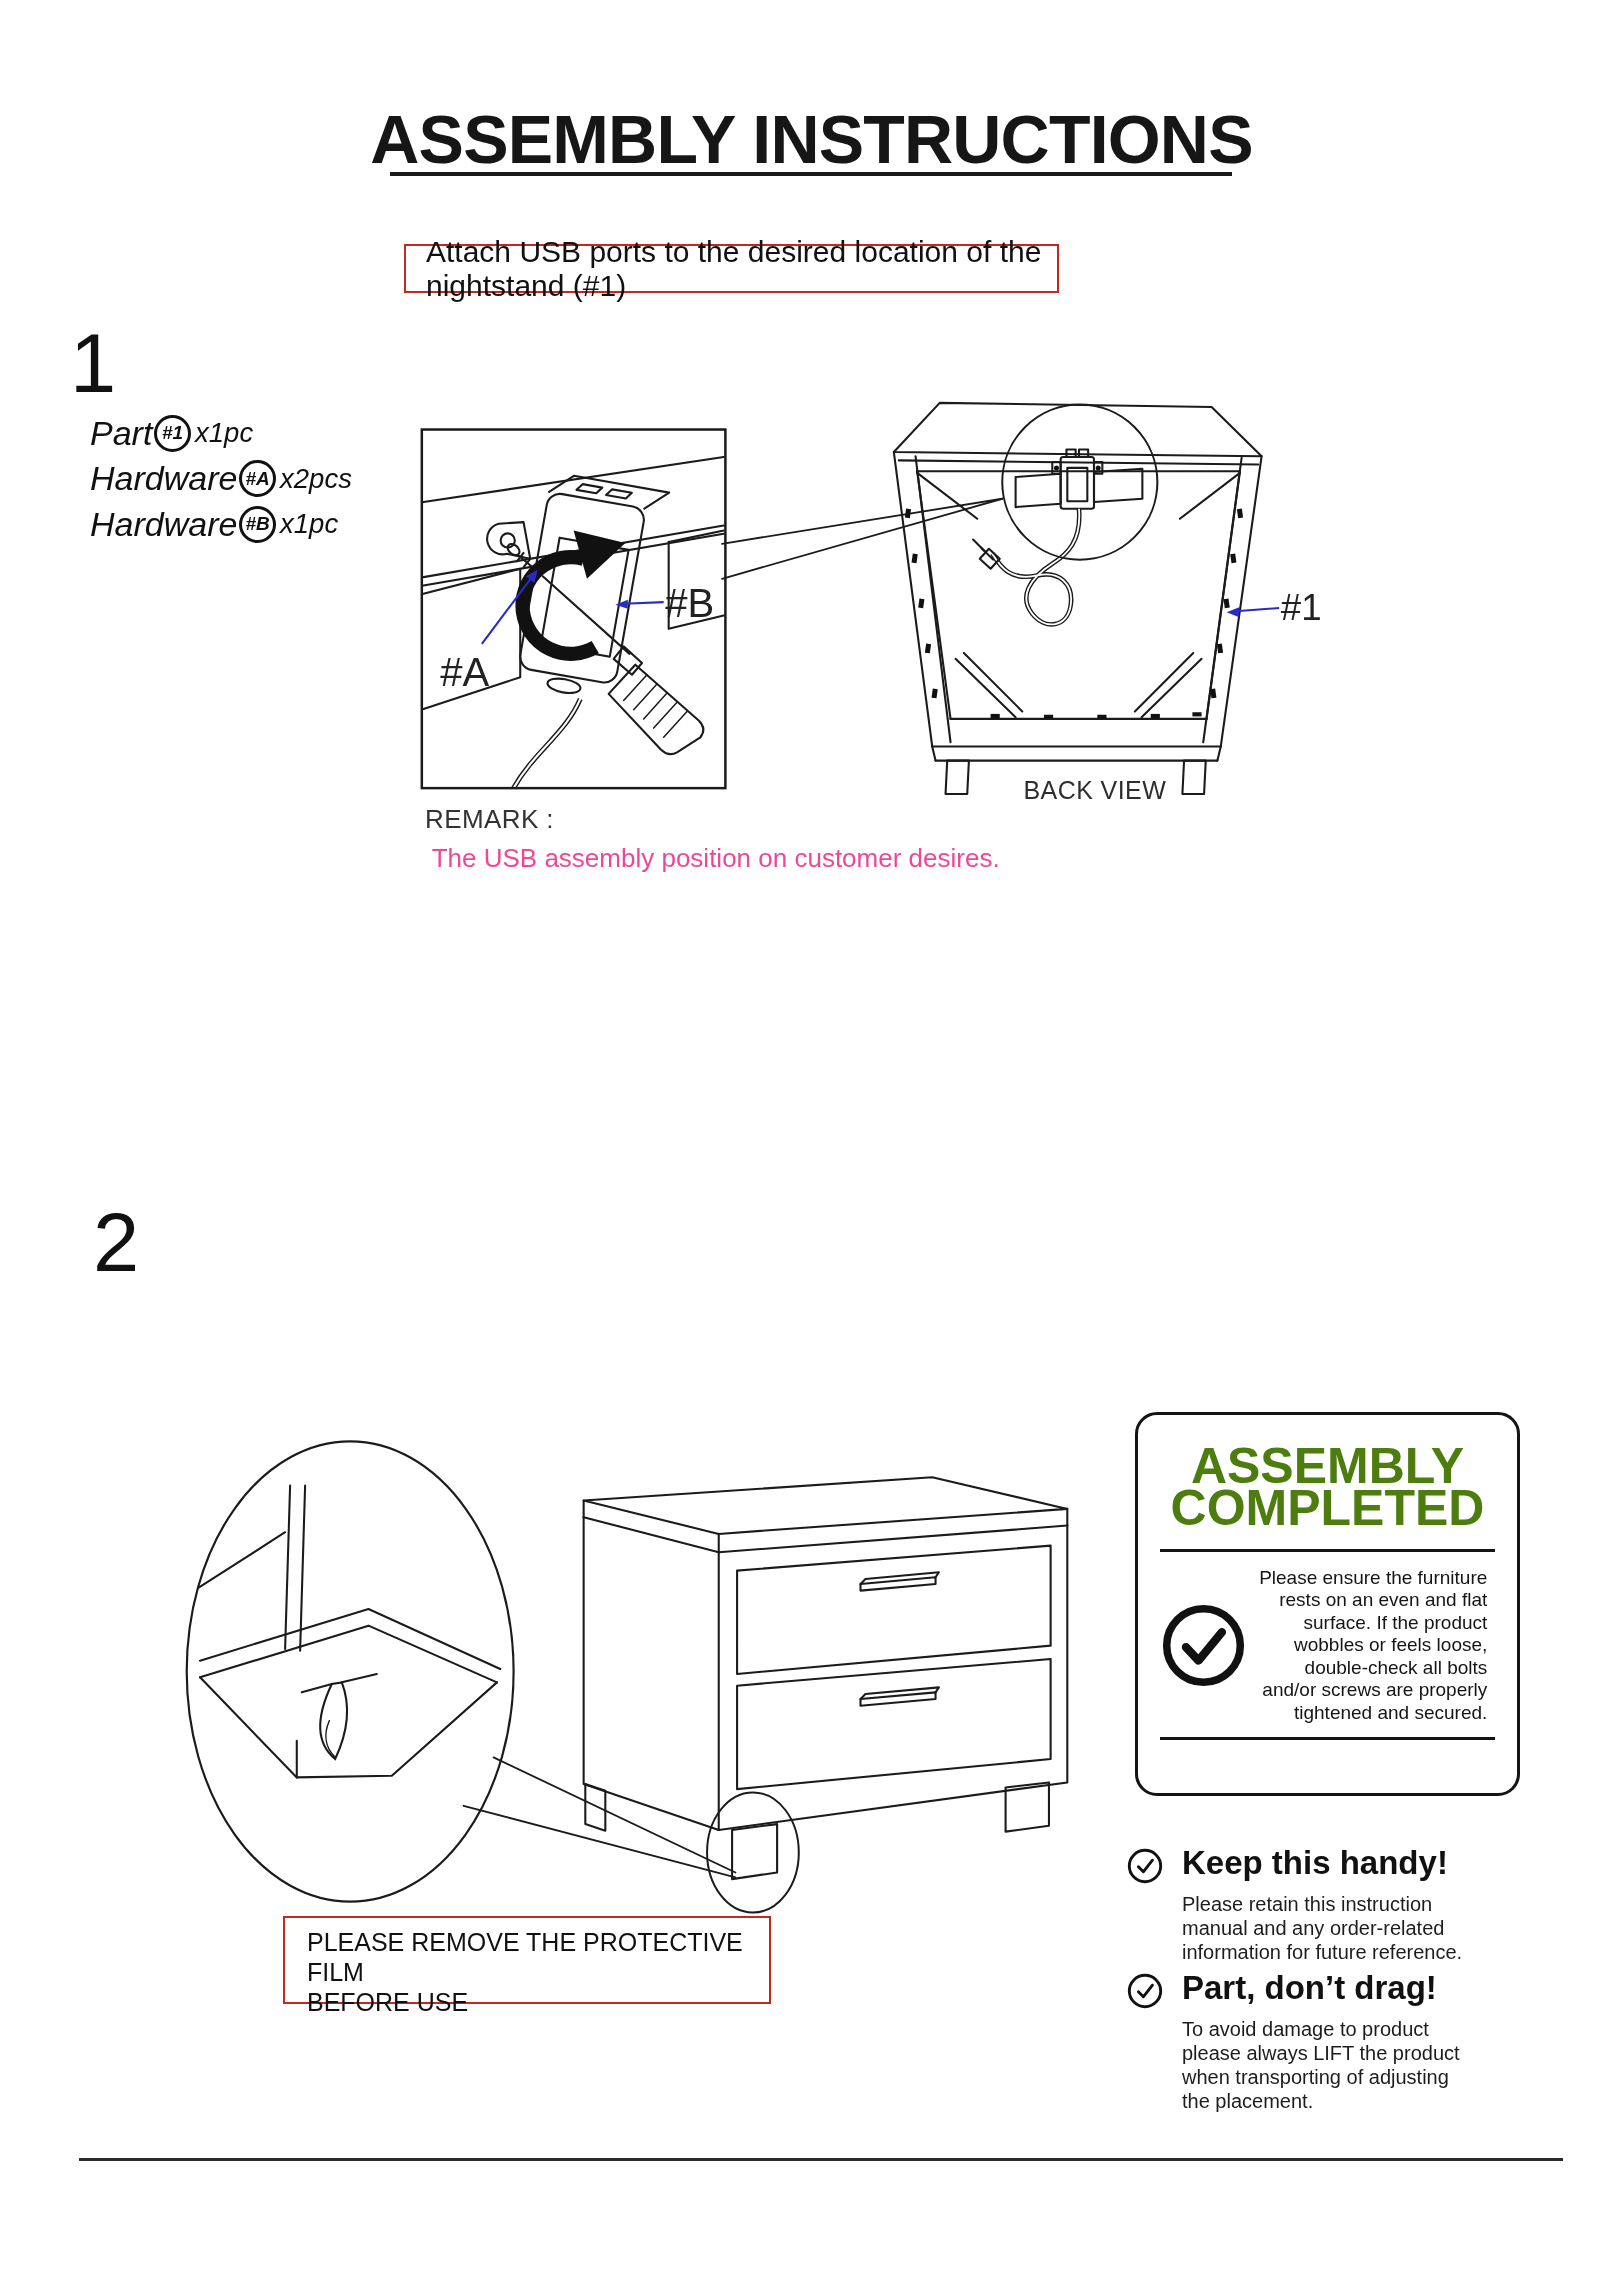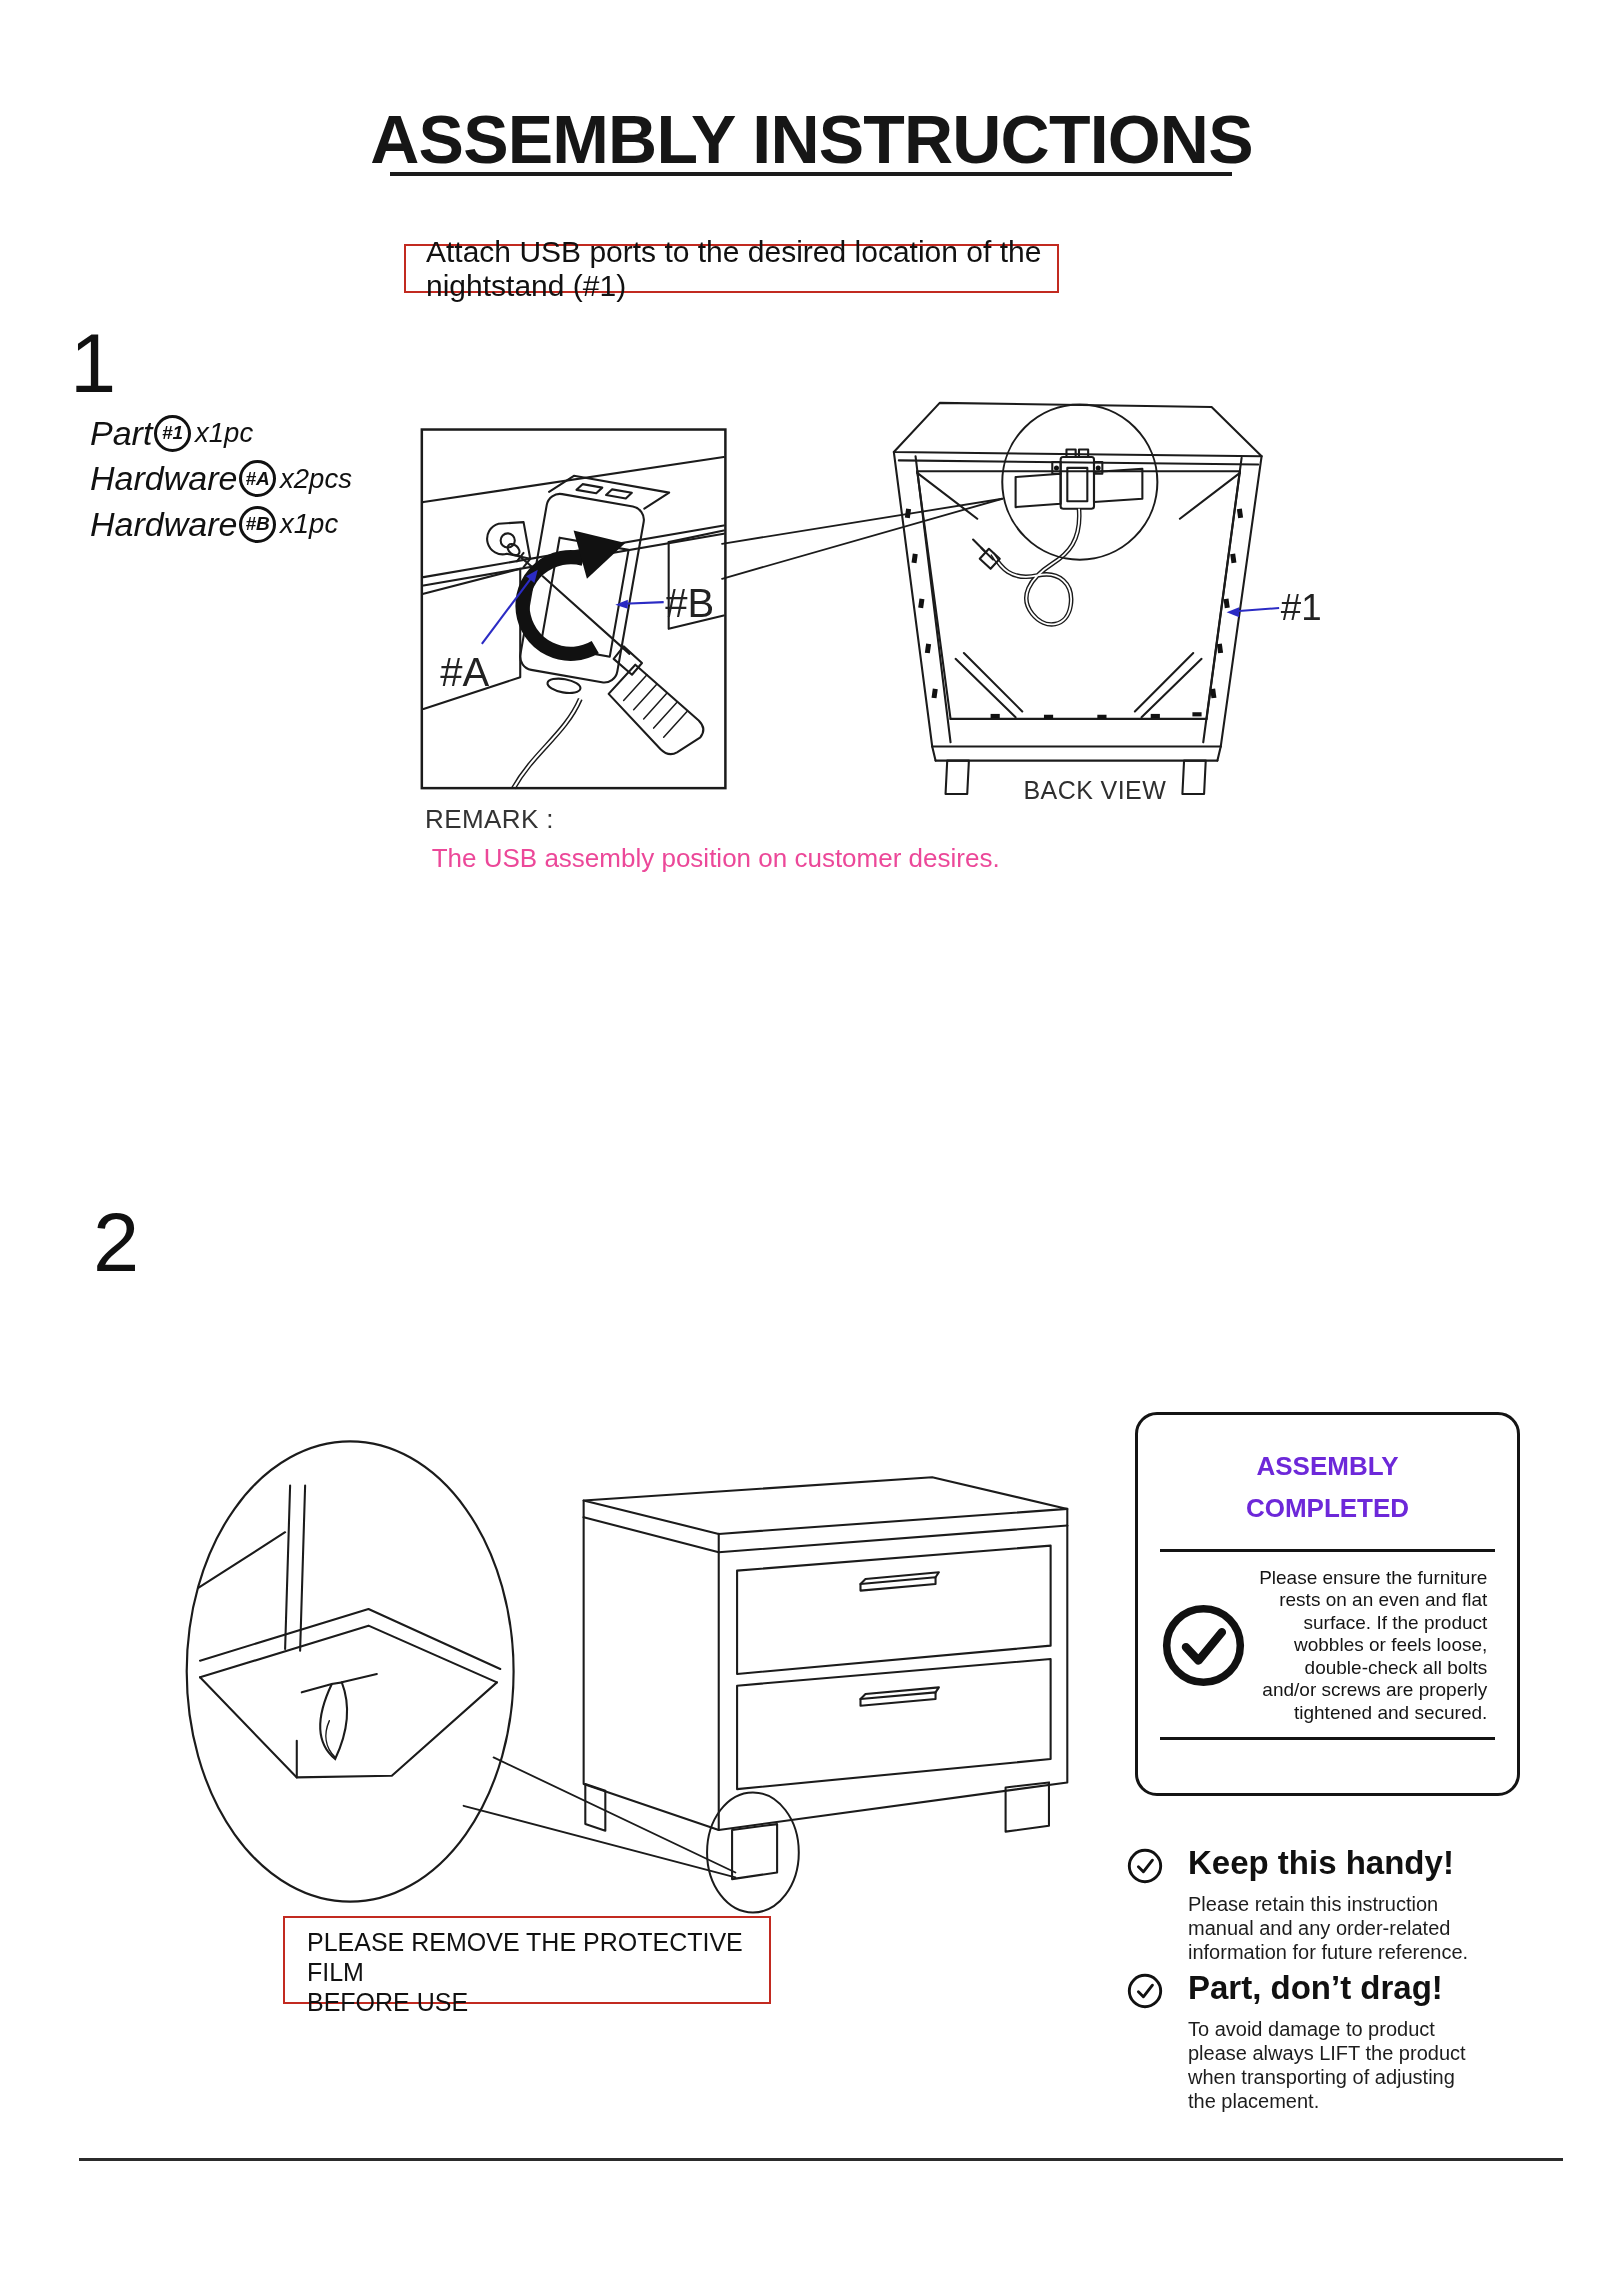--- a/index.html
+++ b/index.html
@@ -43,33 +43,33 @@
   .caption-text{font-size:30px;letter-spacing:0.5px;fill:#2e2e2e;}
 
   
   .remark{position:absolute;left:425px;top:804px;color:#333;}
   .remark .r1{font-size:26px;letter-spacing:0.4px;}
   .remark .r2{font-size:26px;margin-top:7.5px;padding-left:6.7px;color:#ec4899;}
 
   
   .completed{position:absolute;left:1135px;top:1412px;width:385px;height:384px;border:3.3px solid #141414;
              border-radius:22px;box-sizing:border-box;background:#fff;}
-  .c-title{margin-top:30px;text-align:center;font-size:26px;line-height:42px;font-weight:700;color:#6d28d9;}
+  .c-title{margin-top:30px;text-align:center;font-size:50px;line-height:42px;font-weight:700;color:#4d7c0f;}
   .c-div{height:2.5px;background:#141414;margin:20px 22px 0 22px;}
   .c-row{display:flex;margin:15px 15px 0 22px;align-items:center;}
   .c-icon{flex:0 0 87px;}
   .c-body{font-size:19px;line-height:22.5px;color:#151515;margin:0 0 0 8.3px;width:232px;text-align:right;}
   .c-div2{margin-top:13.3px;}
 
   
   .tip{position:absolute;display:flex;}
   .tip1{left:1126px;top:1844px;}
   .tip2{left:1126px;top:1969px;}
   .tip-icon{flex:0 0 38px;margin-top:3.3px;}
-  .tip-content{margin-left:24px;}
+  .tip-content{margin-left:18px;}
   .tip-content h3{margin:0;font-size:33px;font-weight:700;color:#111;}
   .tip-content p{margin:10px 0 0 0;font-size:20px;line-height:24px;color:#1d1d1d;width:283px;}
 
   
   .film-box{position:absolute;left:283px;top:1916px;width:488px;height:88px;border:2.5px solid #c22a20;
             box-sizing:border-box;padding:9.2px 0 0 22px;}
   .film-box div{font-size:25px;line-height:30px;color:#111;}
 
   .bottom-rule{position:absolute;left:79px;top:2158px;width:1484px;height:2.5px;background:#2b2b2b;}
 </style>

